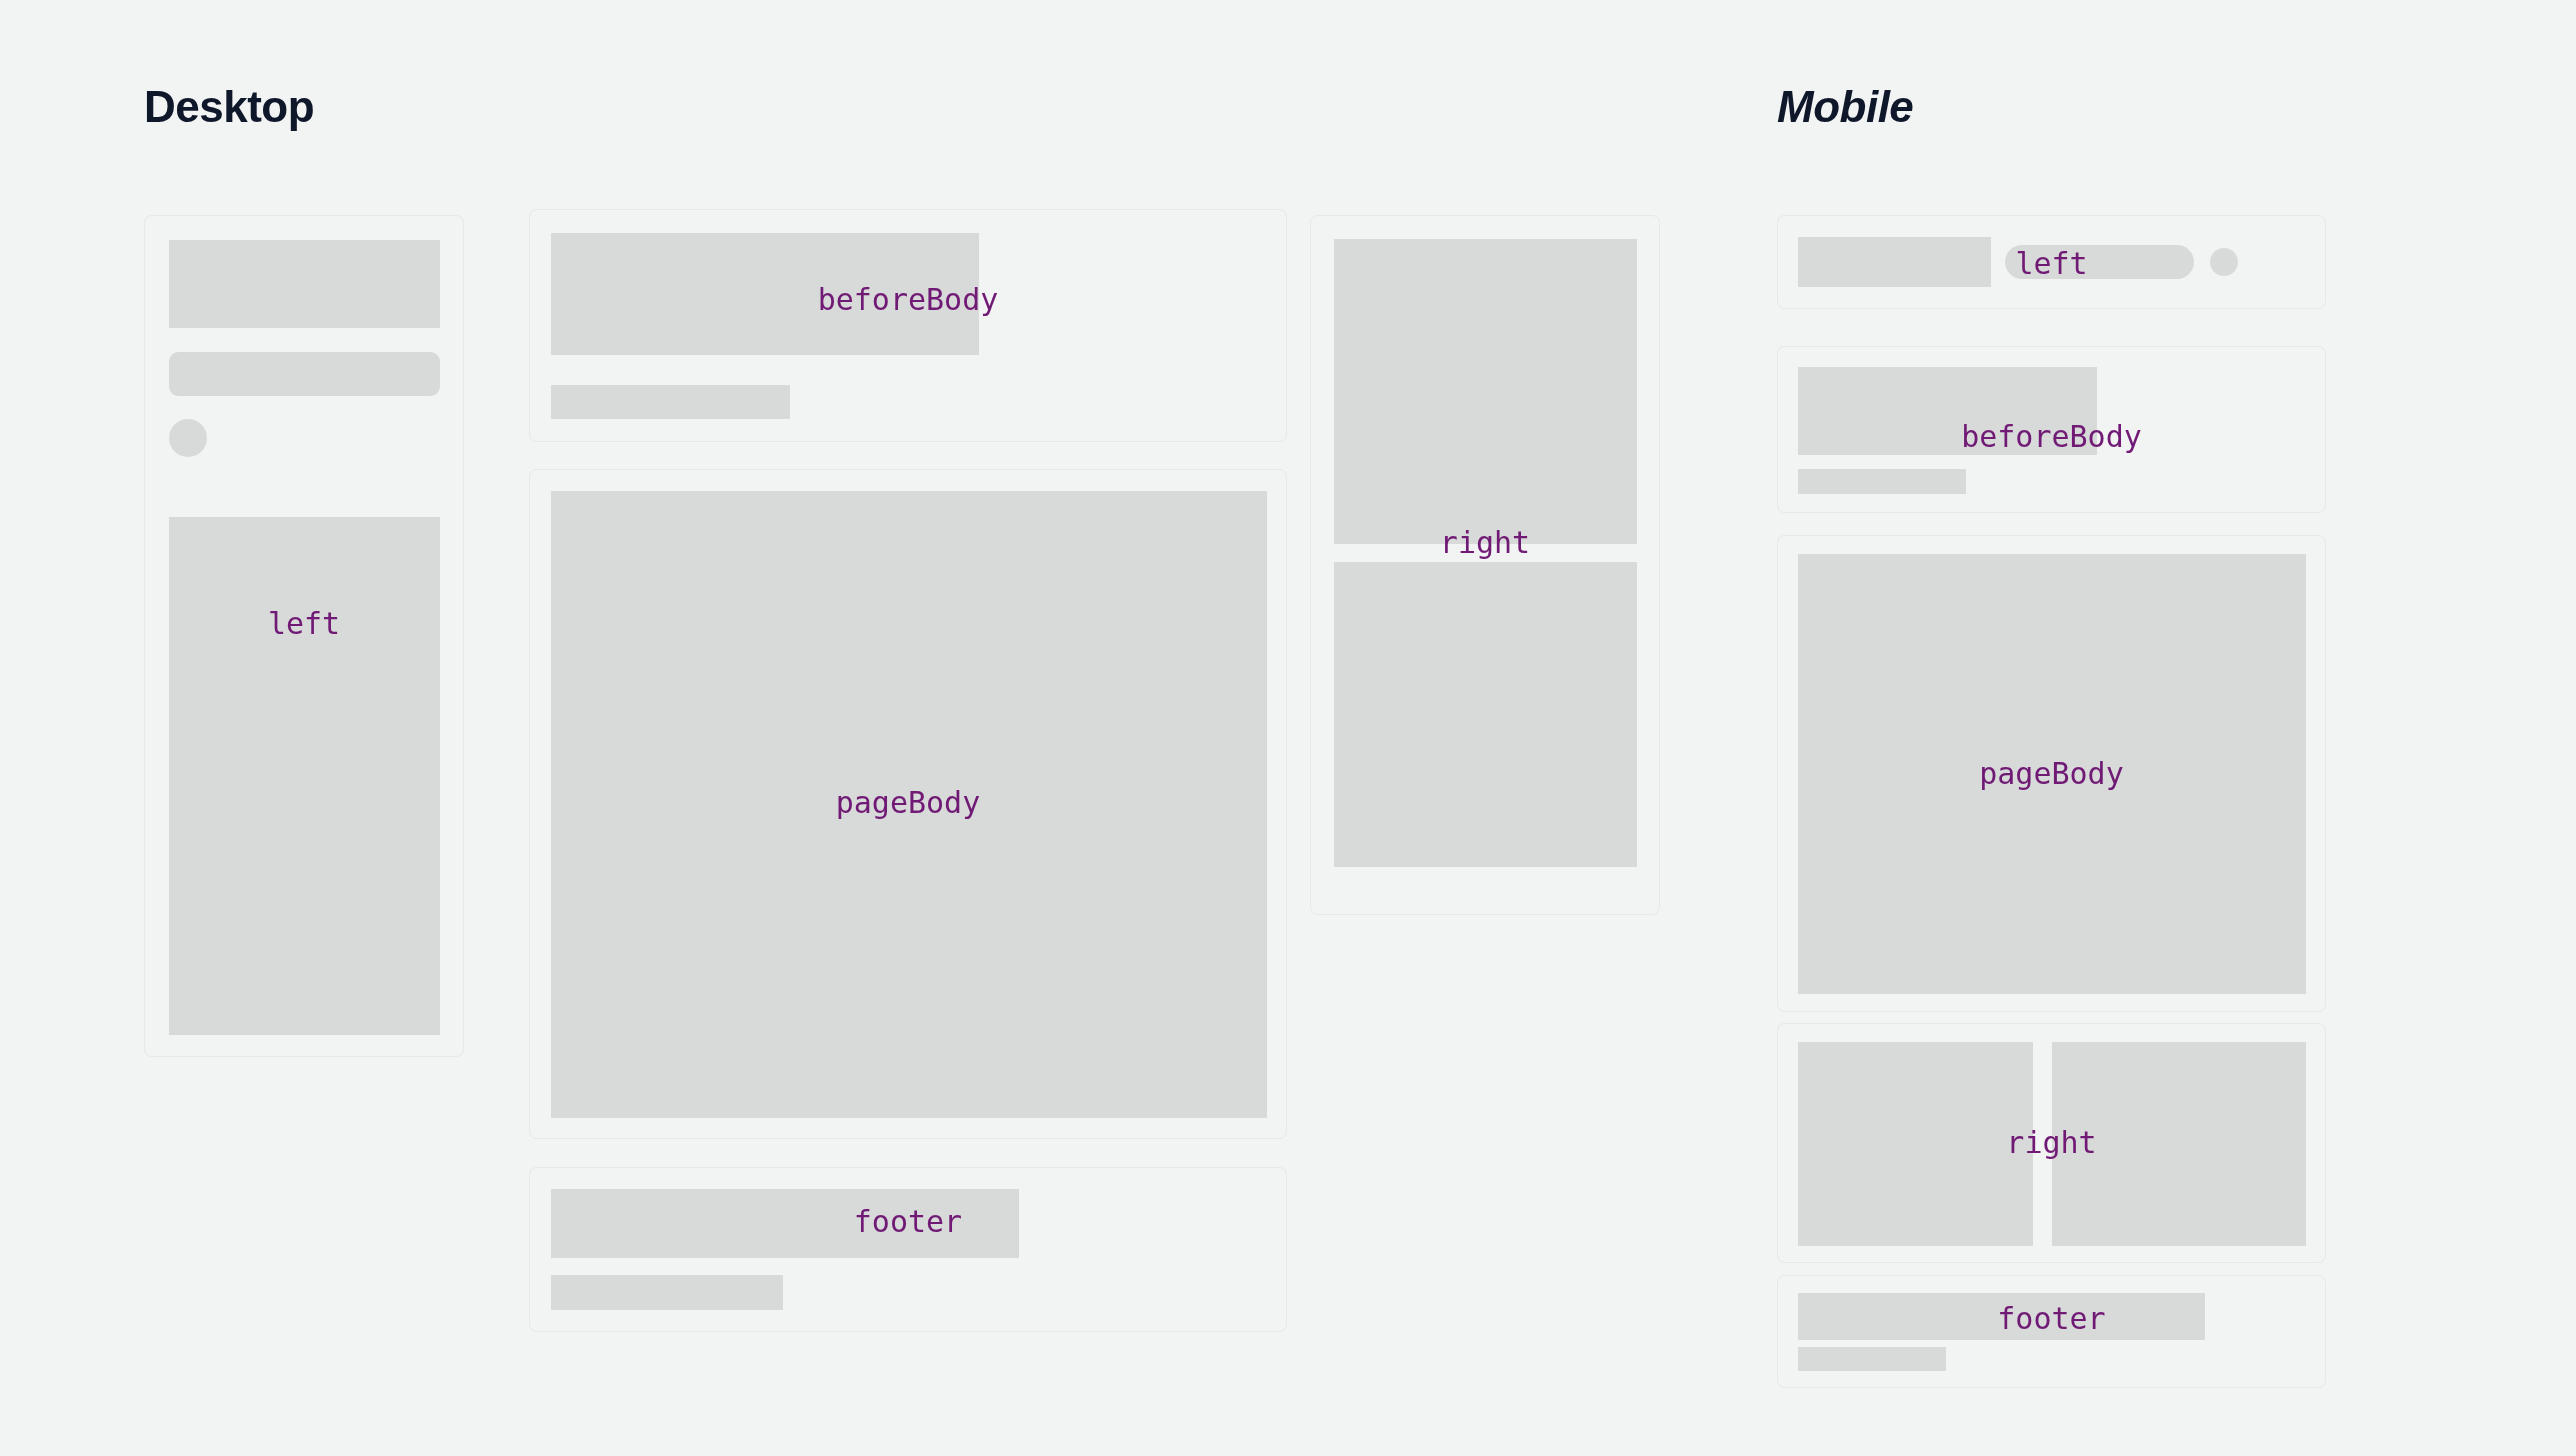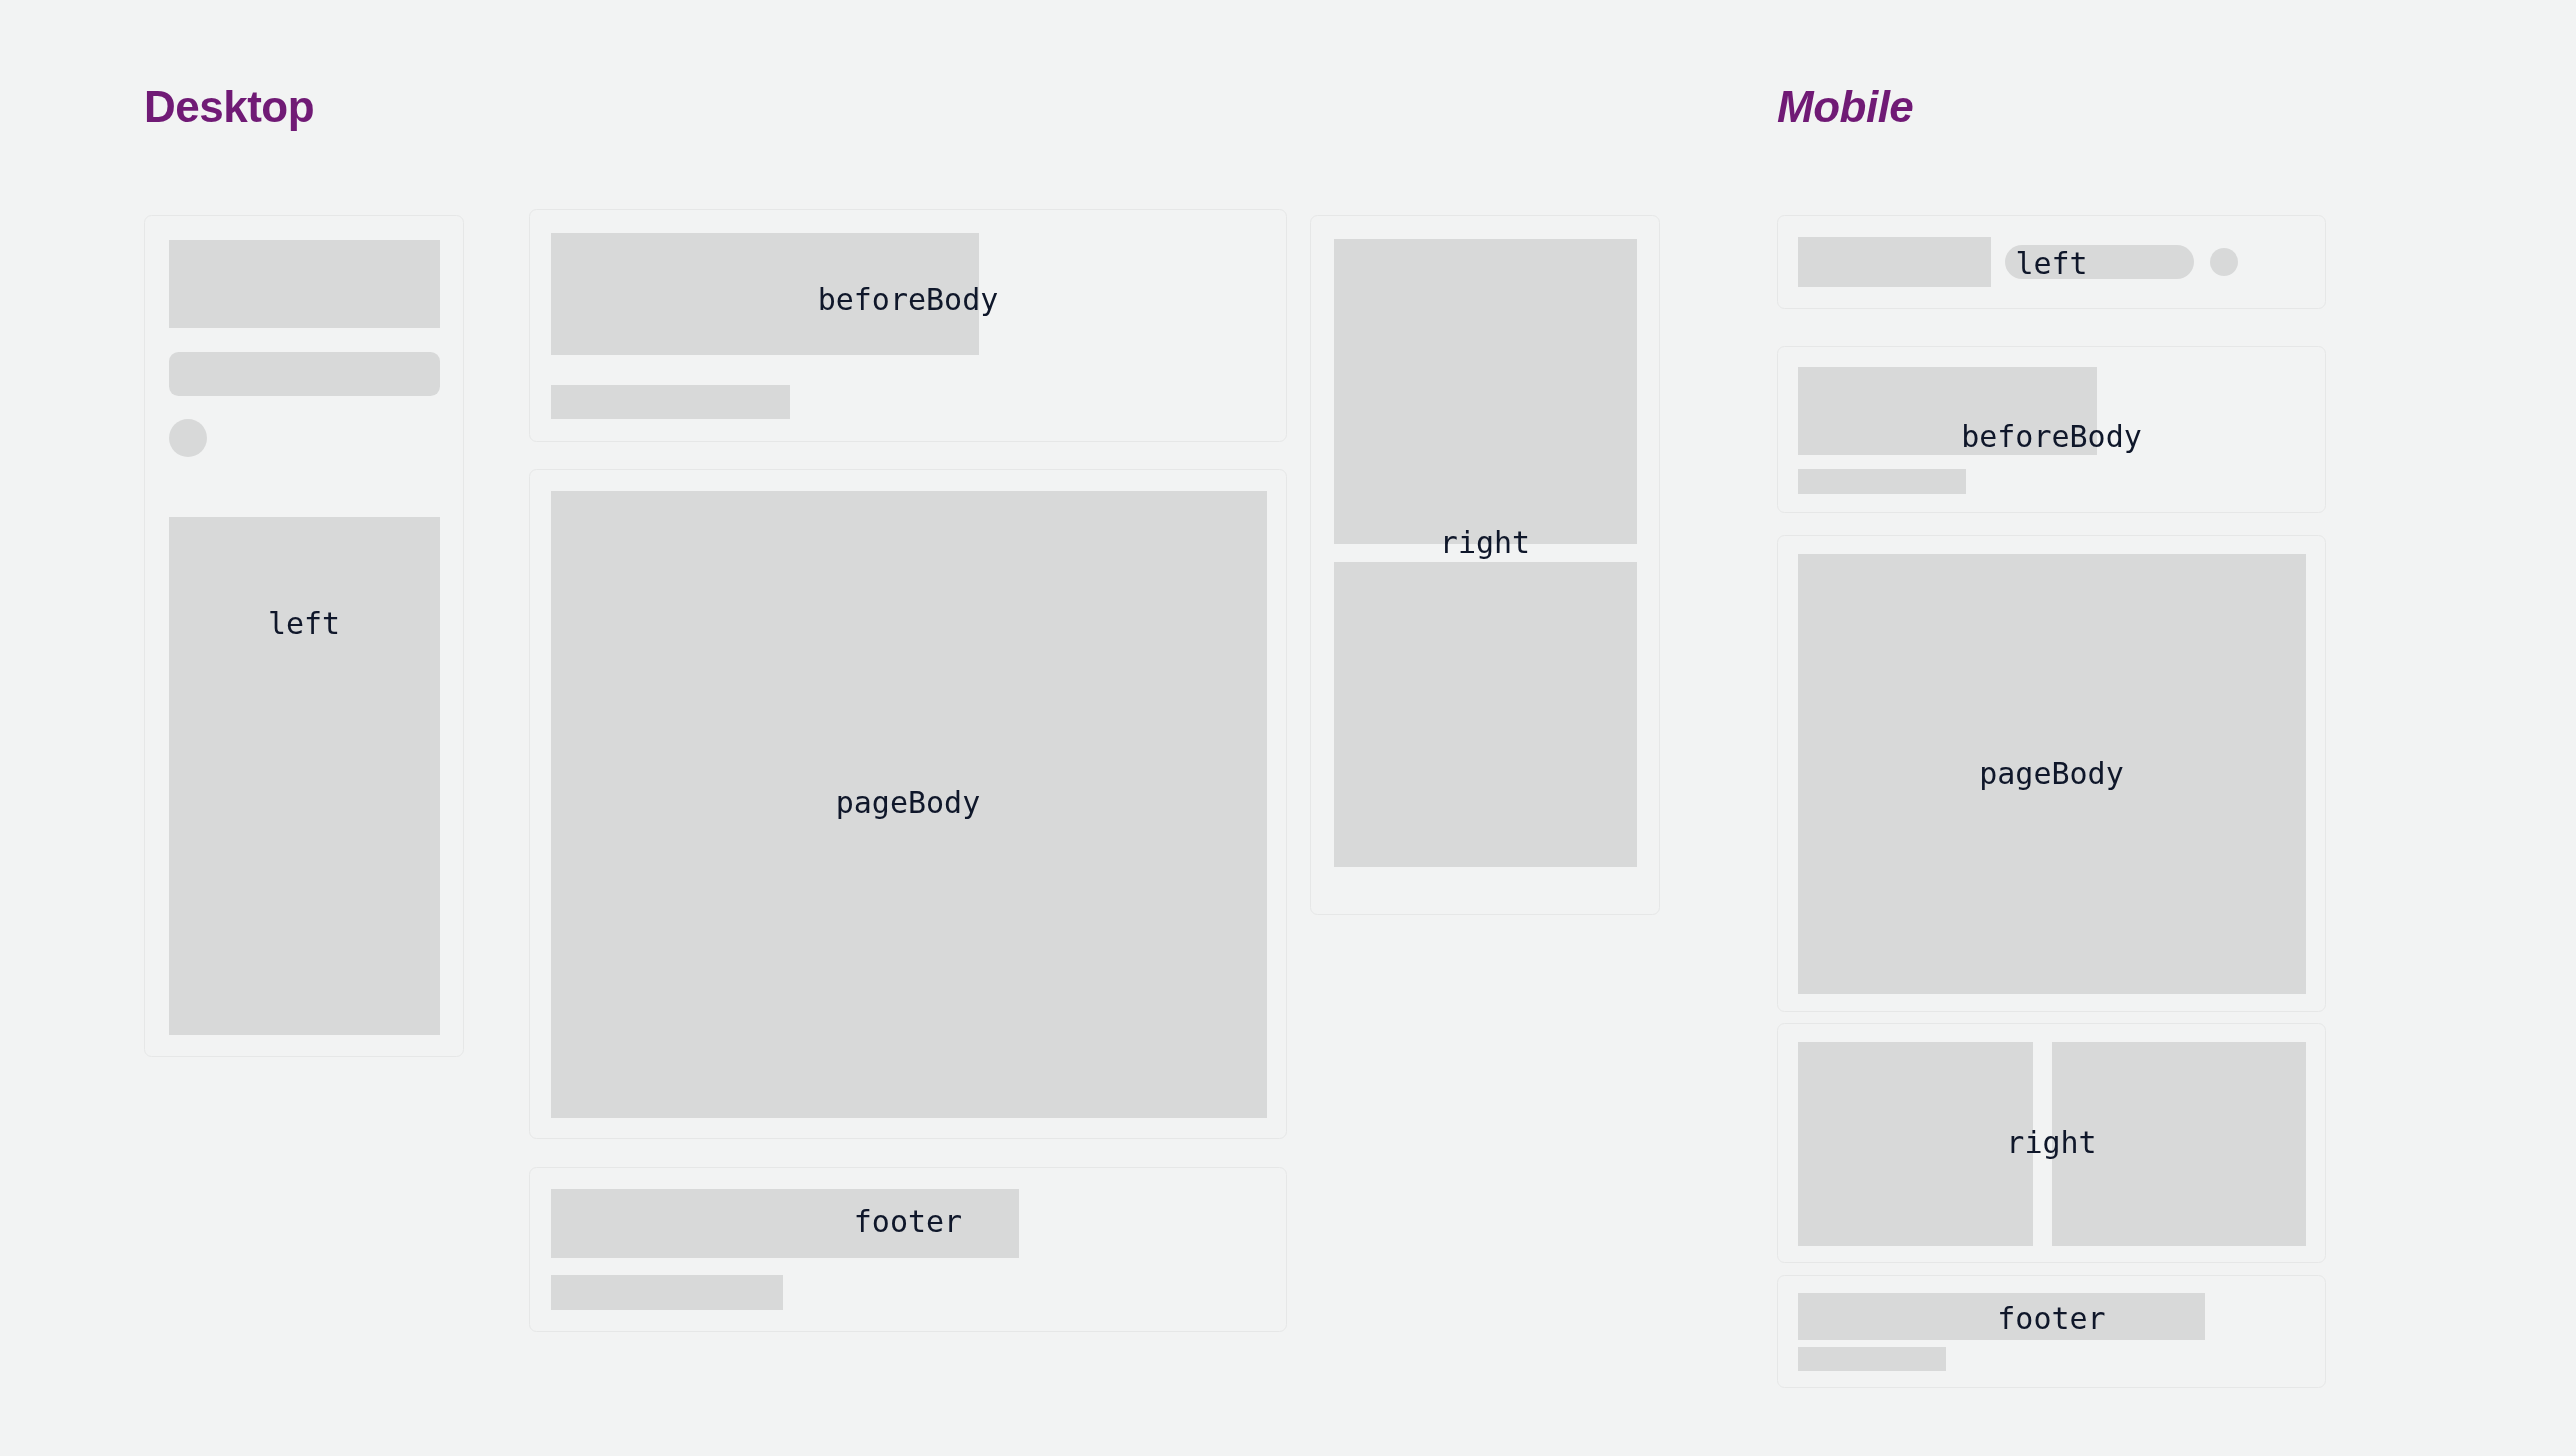--- a/index.html
+++ b/index.html
@@ -19,21 +19,21 @@
     background: #f2f3f3;
   }
 
   
   .section-heading {
     position: absolute;
     font-family: "Liberation Sans", sans-serif;
     font-weight: bold;
     font-size: 44px;
     line-height: 1;
-    color: #701a75;
+    color: #0f172a;
     letter-spacing: -0.5px;
     white-space: nowrap;
   }
   #heading-desktop { left: 144px; top: 85px; }
   #heading-mobile  { left: 1777px; top: 85px; font-style: italic; }
 
   
   .panel {
     position: absolute;
     background: #f2f3f3;
@@ -50,21 +50,21 @@
   .sk-circle  { border-radius: 50%; }
 
   
   .slot-label {
     position: absolute;
     left: 0;
     right: 0;
     font-family: "DejaVu Sans Mono", "Liberation Mono", monospace;
     font-size: 30px;
     line-height: 1;
-    color: #0f172a;
+    color: #701a75;
     text-align: center;
     white-space: nowrap;
     pointer-events: none;
   }
 
   
   #desktop-left-panel { left: 144px; top: 215px; width: 320px; height: 842px; }
   #desktop-left-block-1 { left: 23.5px; top: 23.5px;  width: 271px; height: 88px; }
   #desktop-left-block-2 { left: 23.5px; top: 136px; width: 271px; height: 44px; border-radius: 9.4px; }
   #desktop-left-avatar  { left: 23.5px; top: 203px; width: 38px;  height: 38px; }

